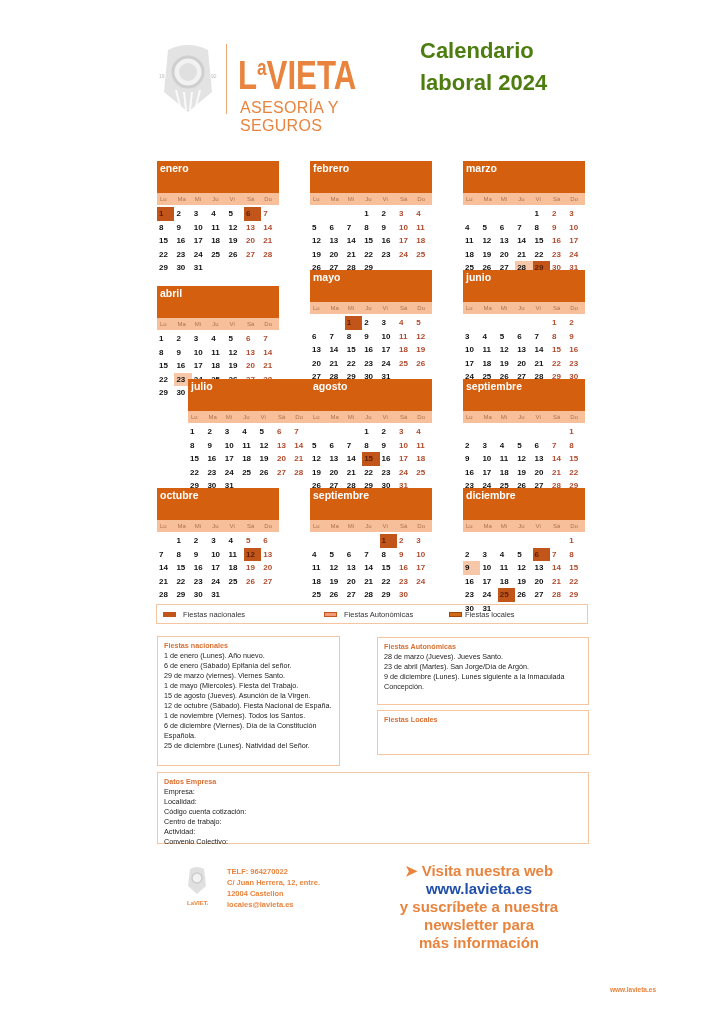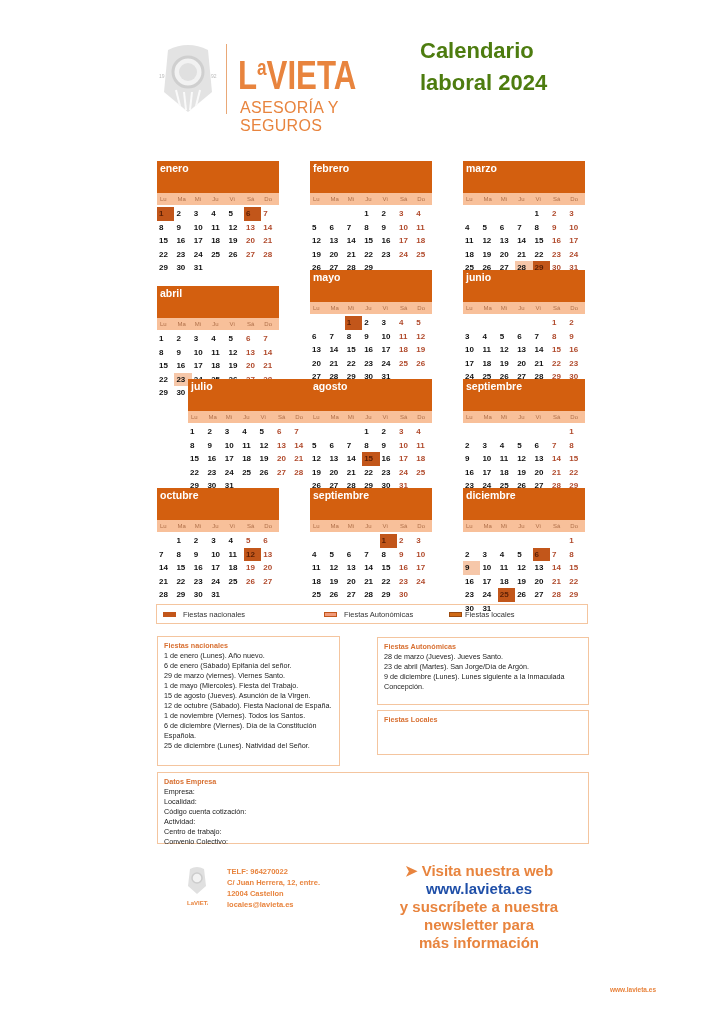--- a/index.html
+++ b/index.html
@@ -673,22 +673,22 @@
 <div class="box" style="left:377px; top:710px; width:212px; height:45px;">
   <div class="box-title">Fiestas Locales</div>
 </div>
 
 <div class="box" style="left:157px; top:772px; width:432px; height:72px;">
   <div class="box-title">Datos Empresa</div>
   <div id="emp-list">
       <div>Empresa:</div>
       <div>Localidad:</div>
       <div>Código cuenta cotización:</div>
+      <div>Centro de trabajo:</div>
       <div>Actividad:</div>
-      <div>Centro de trabajo:</div>
       <div>Convenio Colectivo:</div>
     </div>
 </div>
 
 <svg class="footer-logo" viewBox="0 0 22 42">
   <path d="M4 3 Q11 -1 18 3 L20 20 L11 28 L2 20 Z" fill="#e0e0e0"></path>
   <circle cx="11" cy="12" r="5" fill="#f2f2f2" stroke="#ccc" stroke-width="1.5"></circle>
   <text x="1" y="39" font-size="6" fill="#e8843e" font-family="Liberation Sans, sans-serif" font-weight="bold">LaVIETA</text>
 </svg>
 <div class="footer-contact">

